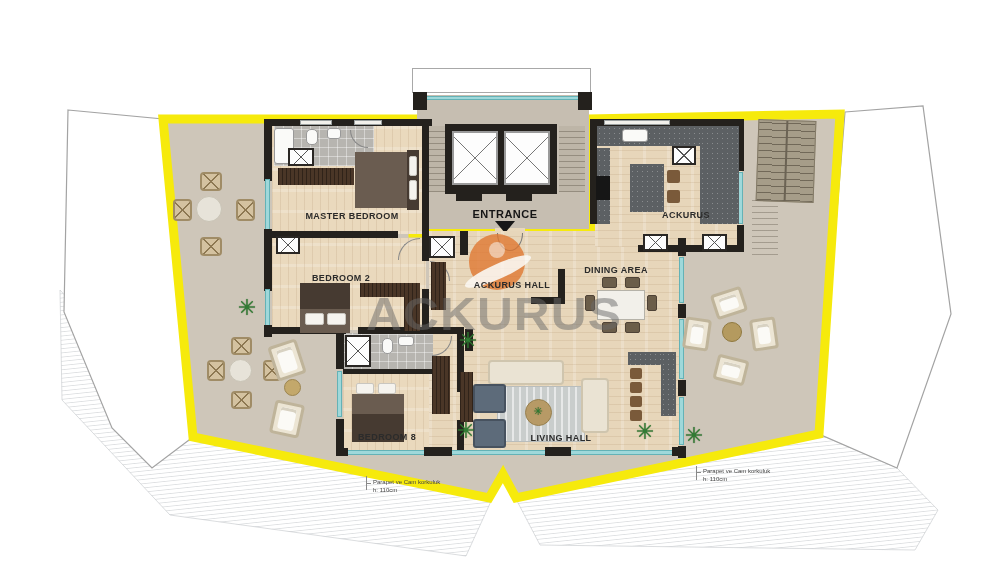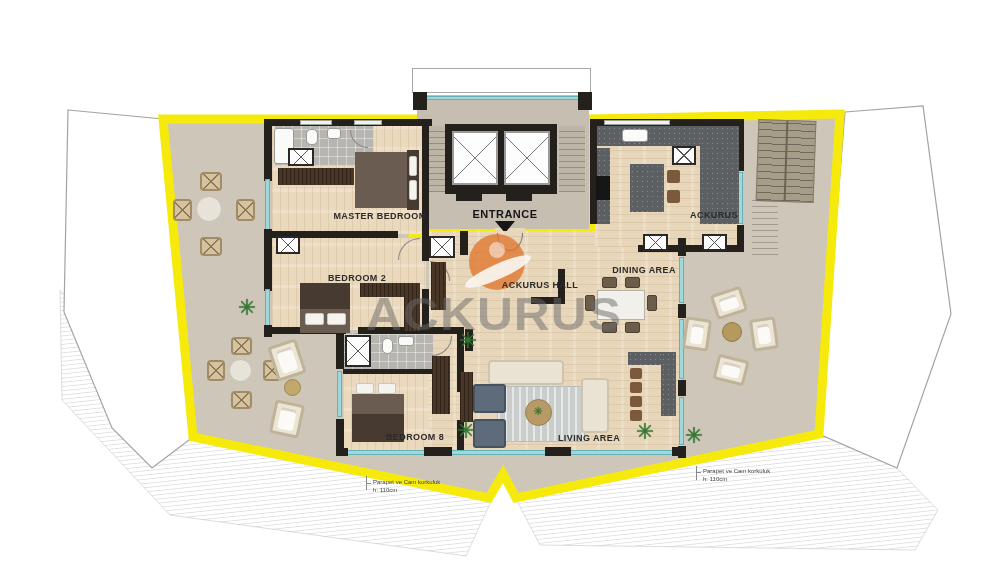--- a/index.html
+++ b/index.html
@@ -29,21 +29,21 @@
   .xbox{position:absolute;background:linear-gradient(45deg,transparent calc(50% - .7px),#555 0,#555 calc(50% + .7px),transparent 0),linear-gradient(-45deg,transparent calc(50% - .7px),#555 0,#555 calc(50% + .7px),transparent 0),#fdfdfd;border:2px solid #2a2724;box-sizing:border-box;}
   .ecell{position:absolute;background:linear-gradient(45deg,transparent calc(50% - .7px),#777 0,#777 calc(50% + .7px),transparent 0),linear-gradient(-45deg,transparent calc(50% - .7px),#777 0,#777 calc(50% + .7px),transparent 0),#fdfdfd;border:2px solid #9a9a9a;box-sizing:border-box;}
   .rchair{position:absolute;background:linear-gradient(45deg,transparent calc(50% - .7px),#8d7852 0,#8d7852 calc(50% + .7px),transparent 0),linear-gradient(-45deg,transparent calc(50% - .7px),#8d7852 0,#8d7852 calc(50% + .7px),transparent 0),#d4c2a0;border:2px solid #a08c66;border-radius:4px;box-sizing:border-box;}
   .lounge{position:absolute;background:#ece5d4;border:3px solid #bfb49a;border-radius:4px;box-sizing:border-box;}
   .lounge:after{content:"";position:absolute;left:4px;right:4px;top:3px;bottom:3px;background:#fbfaf6;border-radius:3px;box-shadow:inset 0 3px 0 #d8d2c2;}
   .cstairs{position:absolute;background-color:#bdb5a7;background-image:repeating-linear-gradient(0deg,#958d7f 0 1px,transparent 1px 6px);}
   .ext-stairs{position:absolute;background-color:#a69d89;background-image:repeating-linear-gradient(0deg,rgba(60,52,40,.5) 0 1px,transparent 1px 7px);border:1px solid #837a67;box-sizing:border-box;}
   .tiny-rows{position:absolute;background-image:repeating-linear-gradient(0deg,#6f685a 0 1px,transparent 1px 6px);opacity:.45;}
   .qarc{position:absolute;box-sizing:border-box;}
   .tri{position:absolute;width:0;height:0;border-left:10px solid transparent;border-right:10px solid transparent;border-top:12px solid #171717;}
-  .lbl{position:absolute;transform:translate(-50%,-50%);font-weight:700;font-size:9px;letter-spacing:.4px;color:#2b2b2b;white-space:nowrap;margin-left:28px;}
+  .lbl{position:absolute;transform:translate(-50%,-50%);font-weight:700;font-size:9px;letter-spacing:.4px;color:#2b2b2b;white-space:nowrap;}
   .lbl-big{position:absolute;transform:translate(-50%,-50%);font-weight:800;font-size:11px;letter-spacing:.5px;color:#151515;white-space:nowrap;}
   .ann{position:absolute;font-size:6px;color:#444;line-height:1.35;white-space:nowrap;}
   .lead{position:absolute;background:#888;}
   .plant{position:absolute;color:var(--plant,#2f7d33);font-size:22px;line-height:1;transform:translate(-50%,-50%);text-shadow:0 0 1px #24551f;}
   .plant.small{font-size:11px;}
   .wm-text{position:absolute;left:494px;top:314px;transform:translate(-50%,-50%) scaleX(1.08);font-weight:800;font-size:46px;color:var(--watermark,rgba(105,105,105,.5));letter-spacing:1px;white-space:nowrap;}
   .wm-logo{position:absolute;left:469px;top:234px;width:56px;height:56px;border-radius:50%;background:var(--orange,#e0762f);opacity:.78;}
   .wm-logo:after{content:"";position:absolute;left:-7px;top:30px;width:72px;height:15px;background:#fff;opacity:.92;transform:rotate(-24deg);border-radius:50%;}
   .wm-logo:before{content:"";position:absolute;left:20px;top:8px;width:16px;height:16px;background:#fff;opacity:.55;border-radius:50%;}
   .bal{position:absolute;background:#fff;border:1px solid #a8a8a8;box-sizing:border-box;}
@@ -236,26 +236,26 @@
   <span class="plant" style="left:466px;top:431px">✳</span>
   <span class="plant" style="left:645px;top:432px">✳</span>
   <span class="plant" style="left:694px;top:436px">✳</span>
   <span class="plant small" style="left:538px;top:411px">✳</span>
 
   <div class="wm-logo"></div>
   <div class="wm-text">ACKURUS</div>
 
   <div class="lbl-big" style="left:505px;top:214px">ENTRANCE</div>
   <div class="lbl" style="left:352px;top:216px">MASTER BEDROOM</div>
-  <div class="lbl" style="left:329px;top:278px">BEDROOM 2</div>
+  <div class="lbl" style="left:341px;top:278px">BEDROOM 2</div>
   <div class="lbl" style="left:387px;top:437px">BEDROOM 8</div>
   <div class="lbl" style="left:512px;top:285px">ACKURUS HALL</div>
   <div class="lbl" style="left:686px;top:215px">ACKURUS</div>
   <div class="lbl" style="left:616px;top:270px">DINING AREA</div>
-  <div class="lbl" style="left:561px;top:438px">LIVING AREA</div>
+  <div class="lbl" style="left:561px;top:438px">LIVING HALL</div>
 
   <div class="lead" style="left:366px;top:476px;width:1px;height:14px"></div>
   <div class="lead" style="left:366px;top:483px;width:5px;height:1px"></div>
   <div class="ann" style="left:373px;top:478px">
     <div>Parapet ve Cam korkuluk</div>
     <div>h: 110cm</div>
   </div>
   <div class="lead" style="left:696px;top:466px;width:1px;height:14px"></div>
   <div class="lead" style="left:696px;top:472px;width:5px;height:1px"></div>
   <div class="ann" style="left:703px;top:467px">

